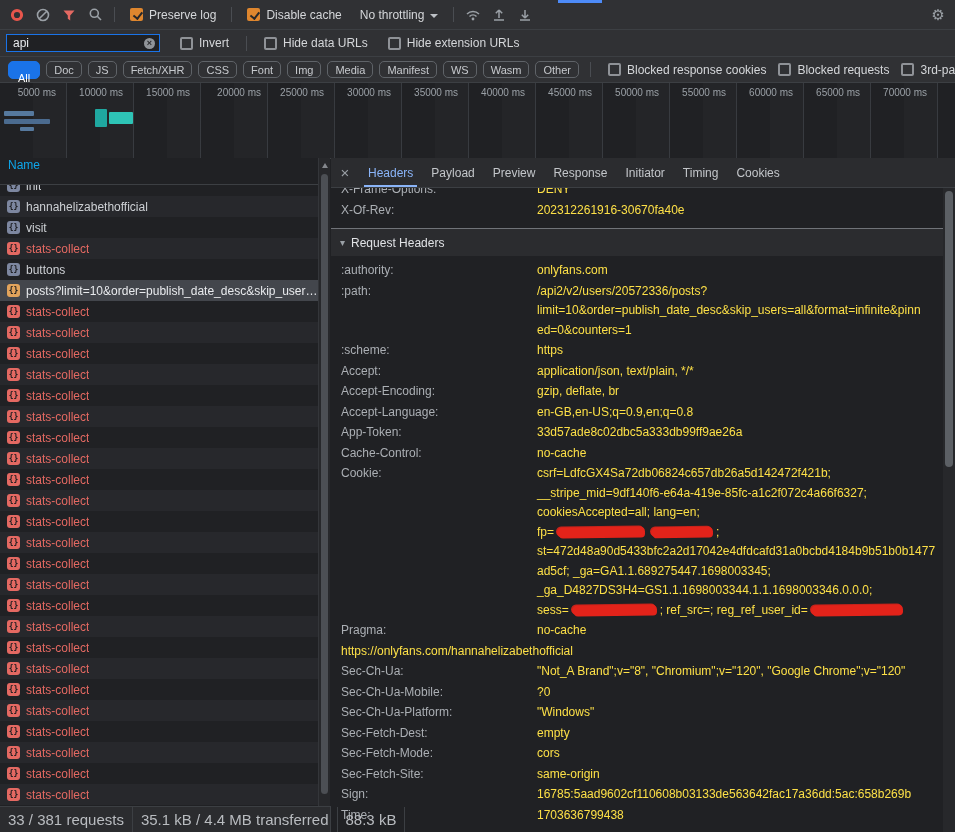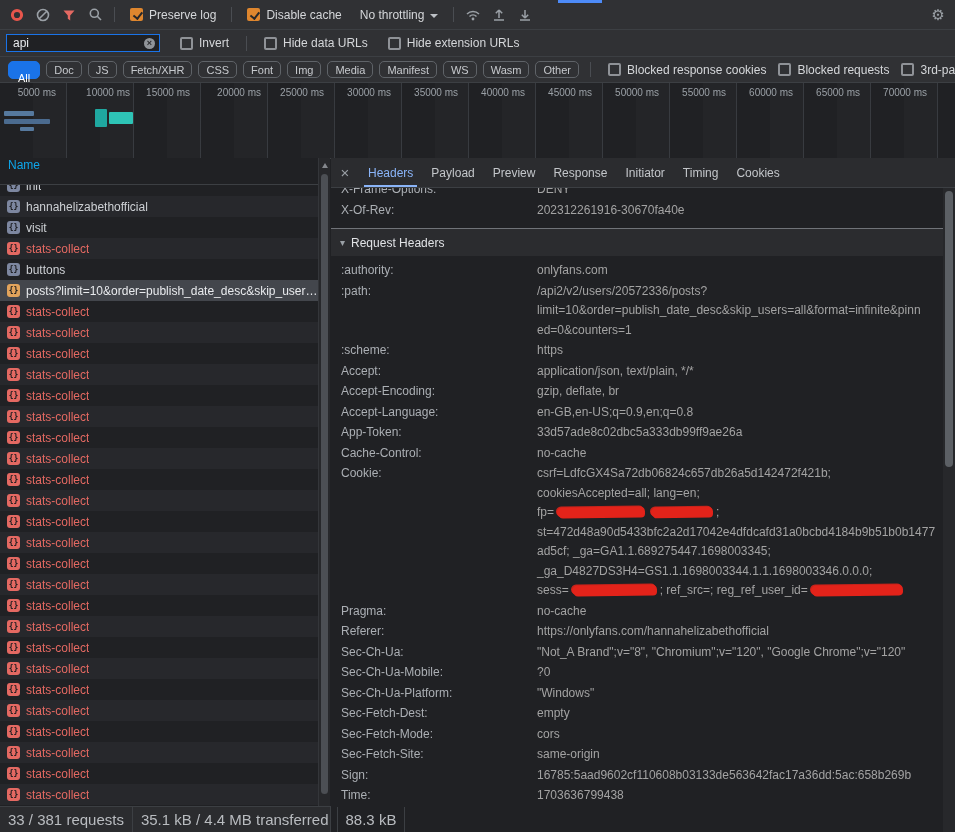--- a/index.html
+++ b/index.html
@@ -92,21 +92,21 @@
   #tabs-bar{height:30px;background:#2b2c2f;border-bottom:1px solid #3c3f43;display:flex;align-items:center;box-sizing:border-box}
   .close-x{width:28px;text-align:center;color:#9aa0a6;font-size:15px;flex:none}
   #tabs{display:flex;height:100%}
   .tab{height:100%;display:flex;align-items:center;padding:0 9px;color:#c3c6ca;position:relative;white-space:nowrap}
   .tab.active{color:var(--active-tab-blue)}
   .tab.active::after{content:"";position:absolute;left:5px;right:5px;bottom:0;height:2px;background:var(--active-tab-blue)}
   #details-content{position:absolute;top:30px;bottom:0;left:0;right:12px;overflow:hidden;padding-left:10px}
   .hdr-row{display:flex;line-height:19.5px;margin-bottom:1px;align-items:flex-start}
   .hdr-row.clipped{margin-top:-8px}
   .hdr-name{width:196px;flex:none;color:#abafb4}
-  .hdr-value{flex:1;color:#a3a3a3;min-width:0;overflow-wrap:break-word}
+  .hdr-value{flex:1;color:#fde047;min-width:0;overflow-wrap:break-word}
   .section-row{display:flex;align-items:center;height:27px;background:#2b2c2f;border-top:1px solid #707378;
     margin:8px 0 5px -10px;padding-left:9px;color:#e1e3e6;gap:6px}
   .tri{color:#9aa0a6;font-size:10px}
   .redact{display:inline-block;height:10px;border-radius:5px;background:var(--redaction-red);
     vertical-align:-1px;margin:0 3px;transform:rotate(-0.8deg);
     box-shadow:1px 2px 0 -1px var(--redaction-red),-1px -1px 0 0 rgba(227,35,26,.85)}
   #right-scrollbar{position:absolute;top:30px;bottom:0;right:0;width:12px;background:#27282b}
   #right-scrollbar .vthumb{top:3px;height:276px;background:#5c6065}
 
   
@@ -231,21 +231,21 @@
         <div class="check-group">
           <span class="cb unchecked"></span>
           <span>3rd-party requests</span>
         </div>
       </div>
   </div>
 
   <div id="timeline">
     <div id="ticks">
         <div class="tick" style="left: 0px;">5000 ms</div>
-        <div class="tick" style="left: 74px;">10000 ms</div>
+        <div class="tick" style="left: 67px;">10000 ms</div>
         <div class="tick" style="left: 134px;">15000 ms</div>
         <div class="tick" style="left: 205px;">20000 ms</div>
         <div class="tick" style="left: 268px;">25000 ms</div>
         <div class="tick" style="left: 335px;">30000 ms</div>
         <div class="tick" style="left: 402px;">35000 ms</div>
         <div class="tick" style="left: 469px;">40000 ms</div>
         <div class="tick" style="left: 536px;">45000 ms</div>
         <div class="tick" style="left: 603px;">50000 ms</div>
         <div class="tick" style="left: 670px;">55000 ms</div>
         <div class="tick" style="left: 737px;">60000 ms</div>
@@ -451,34 +451,34 @@
             <div class="hdr-value">33d57ade8c02dbc5a333db99ff9ae26a</div>
           </div>
           <div class="hdr-row">
             <span class="hdr-name">Cache-Control:</span>
             <div class="hdr-value">no-cache</div>
           </div>
           <div class="hdr-row">
             <span class="hdr-name">Cookie:</span>
             <div class="hdr-value">
               <div class="hdr-line">csrf=LdfcGX4Sa72db06824c657db26a5d142472f421b;</div>
+              <div class="hdr-line">__stripe_mid=9df140f6-e64a-419e-85fc-a1c2f072c4a66f6327;</div>
               <div class="hdr-line">cookiesAccepted=all; lang=en;</div>
               <div class="hdr-line"><span>fp=</span><span class="redact" style="width: 88px;"></span><span class="redact" style="width: 62px;"></span><span>;</span></div>
               <div class="hdr-line">st=472d48a90d5433bfc2a2d17042e4dfdcafd31a0bcbd4184b9b51b0b1477</div>
               <div class="hdr-line">ad5cf; _ga=GA1.1.689275447.1698003345;</div>
               <div class="hdr-line">_ga_D4827DS3H4=GS1.1.1698003344.1.1.1698003346.0.0.0;</div>
               <div class="hdr-line"><span>sess=</span><span class="redact" style="width: 85px;"></span><span>; ref_src=; reg_ref_user_id=</span><span class="redact" style="width: 92px;"></span></div>
             </div>
           </div>
           <div class="hdr-row">
             <span class="hdr-name">Pragma:</span>
             <div class="hdr-value">no-cache</div>
           </div>
           <div class="hdr-row">
-            <span class="hdr-name">Referer:</span>
             <div class="hdr-value">https://onlyfans.com/hannahelizabethofficial</div>
           </div>
           <div class="hdr-row">
             <span class="hdr-name">Sec-Ch-Ua:</span>
             <div class="hdr-value">"Not_A Brand";v="8", "Chromium";v="120", "Google Chrome";v="120"</div>
           </div>
           <div class="hdr-row">
             <span class="hdr-name">Sec-Ch-Ua-Mobile:</span>
             <div class="hdr-value">?0</div>
           </div>

